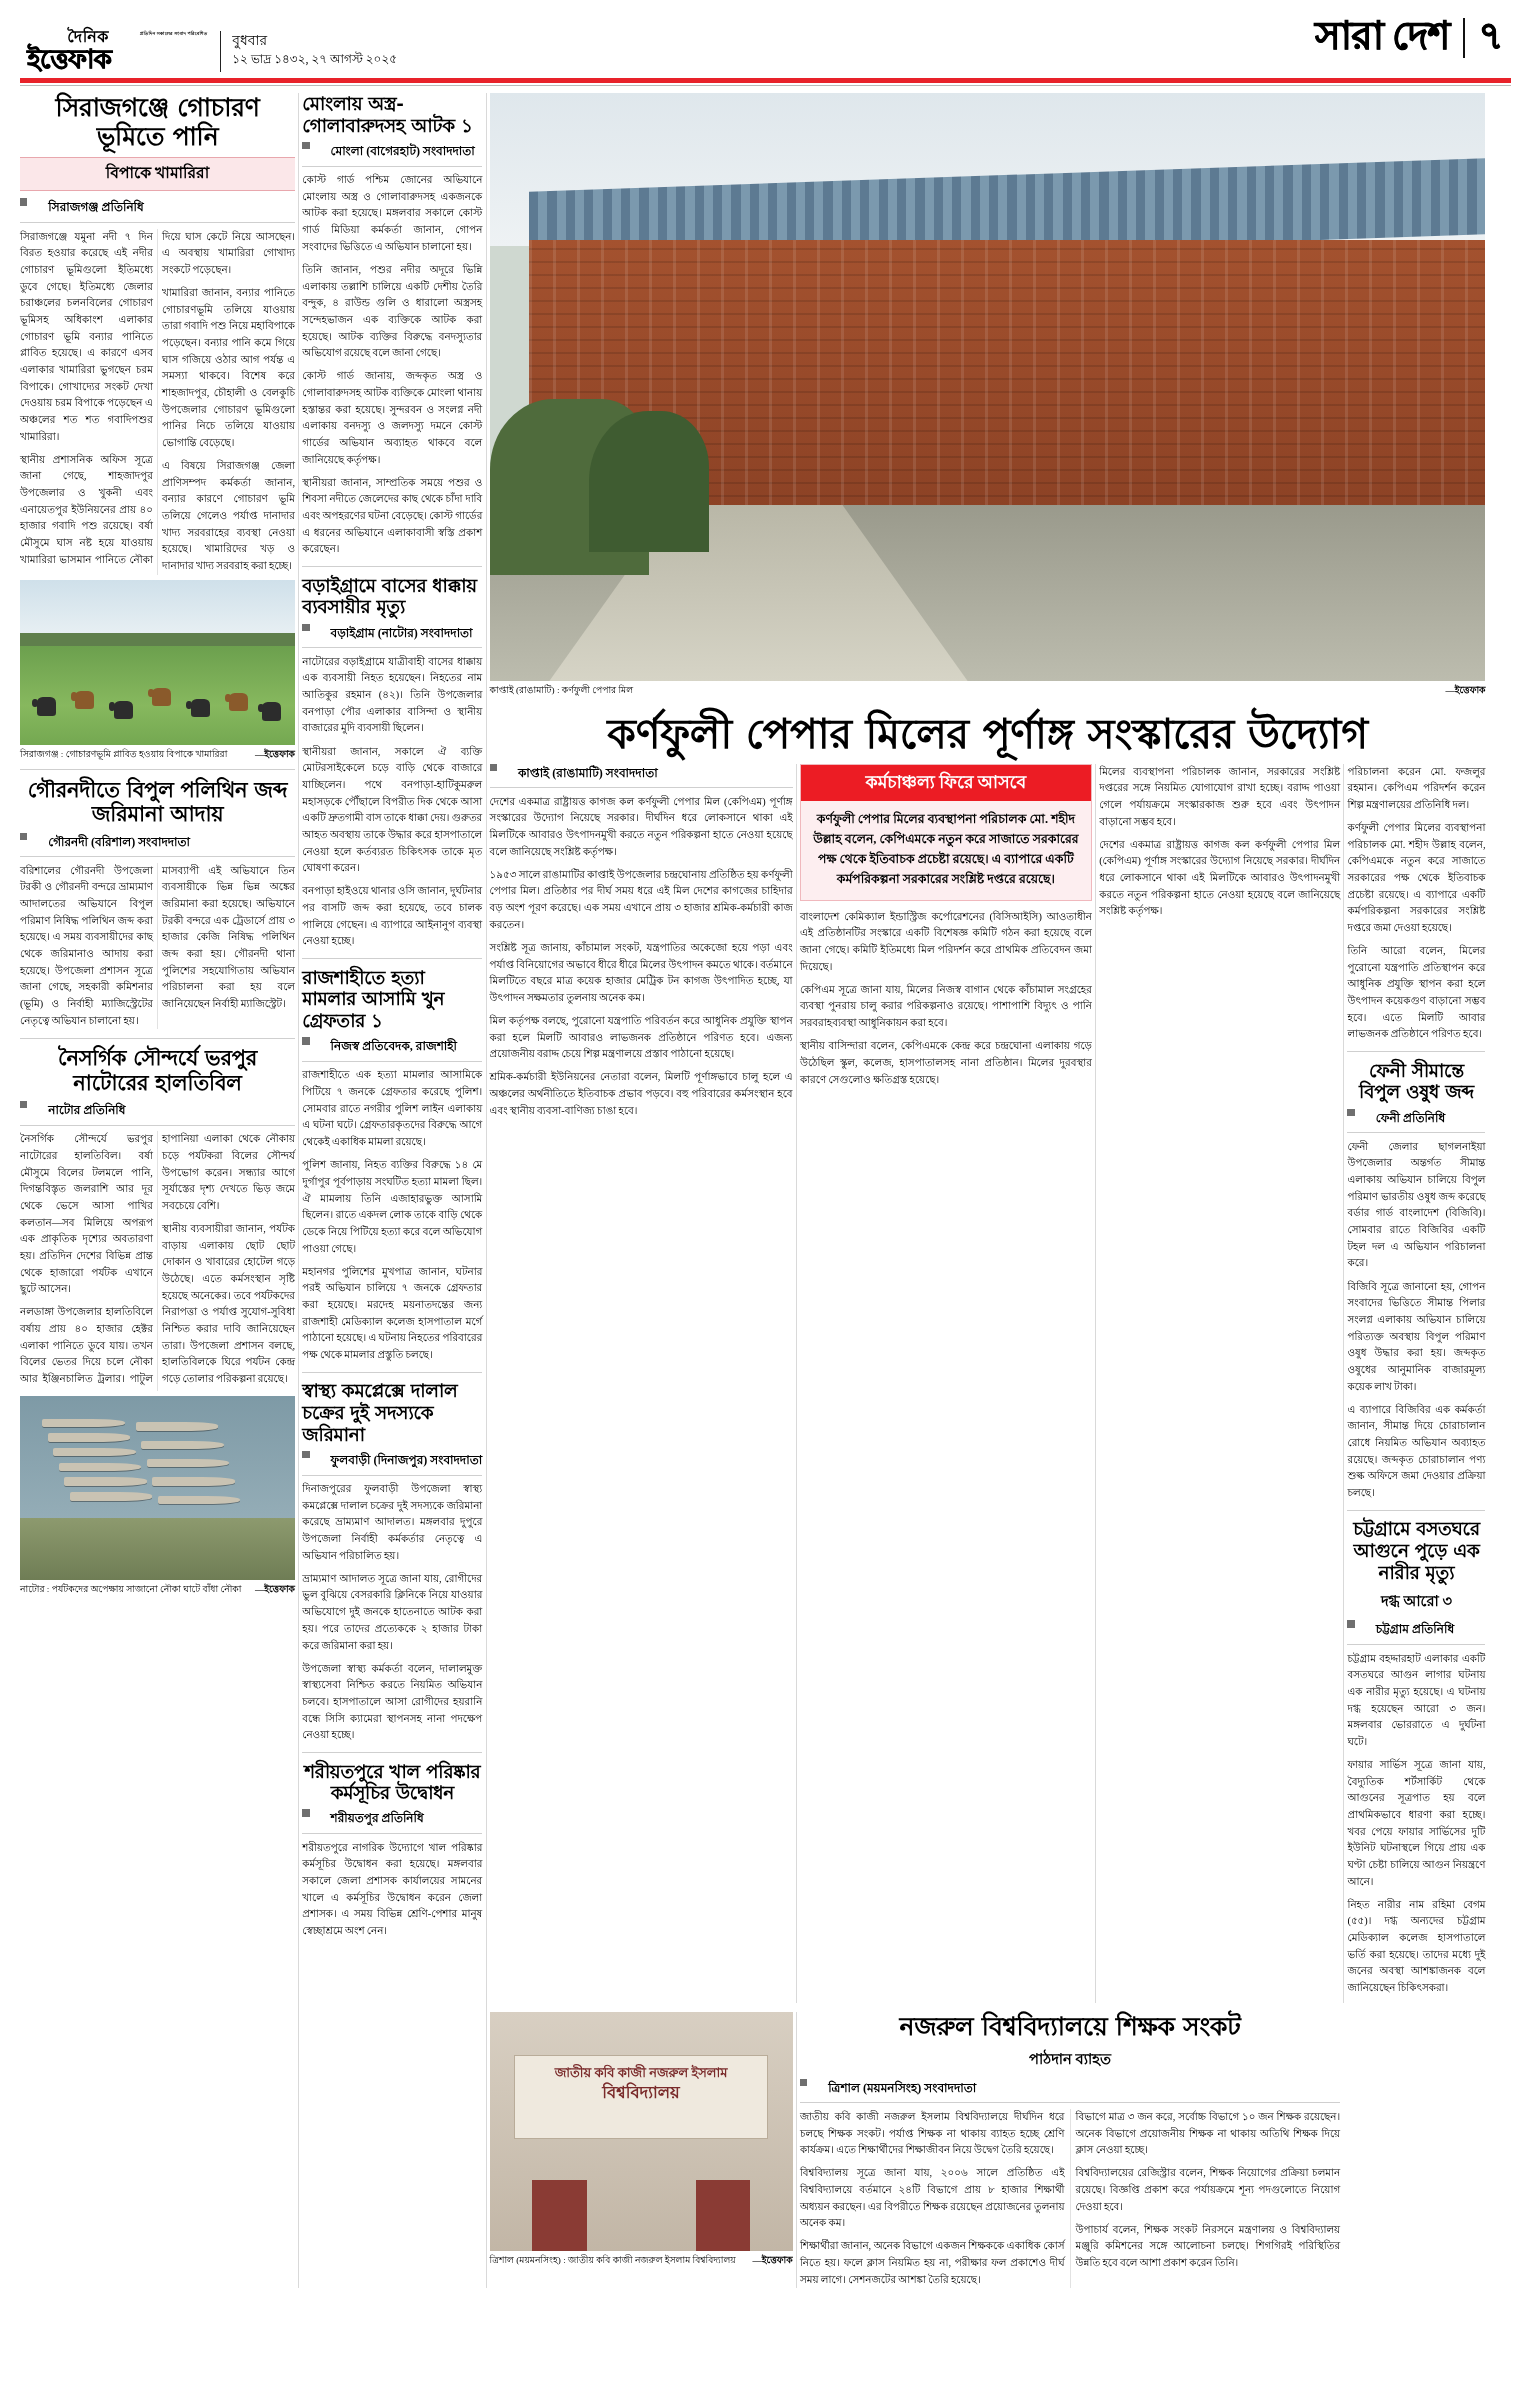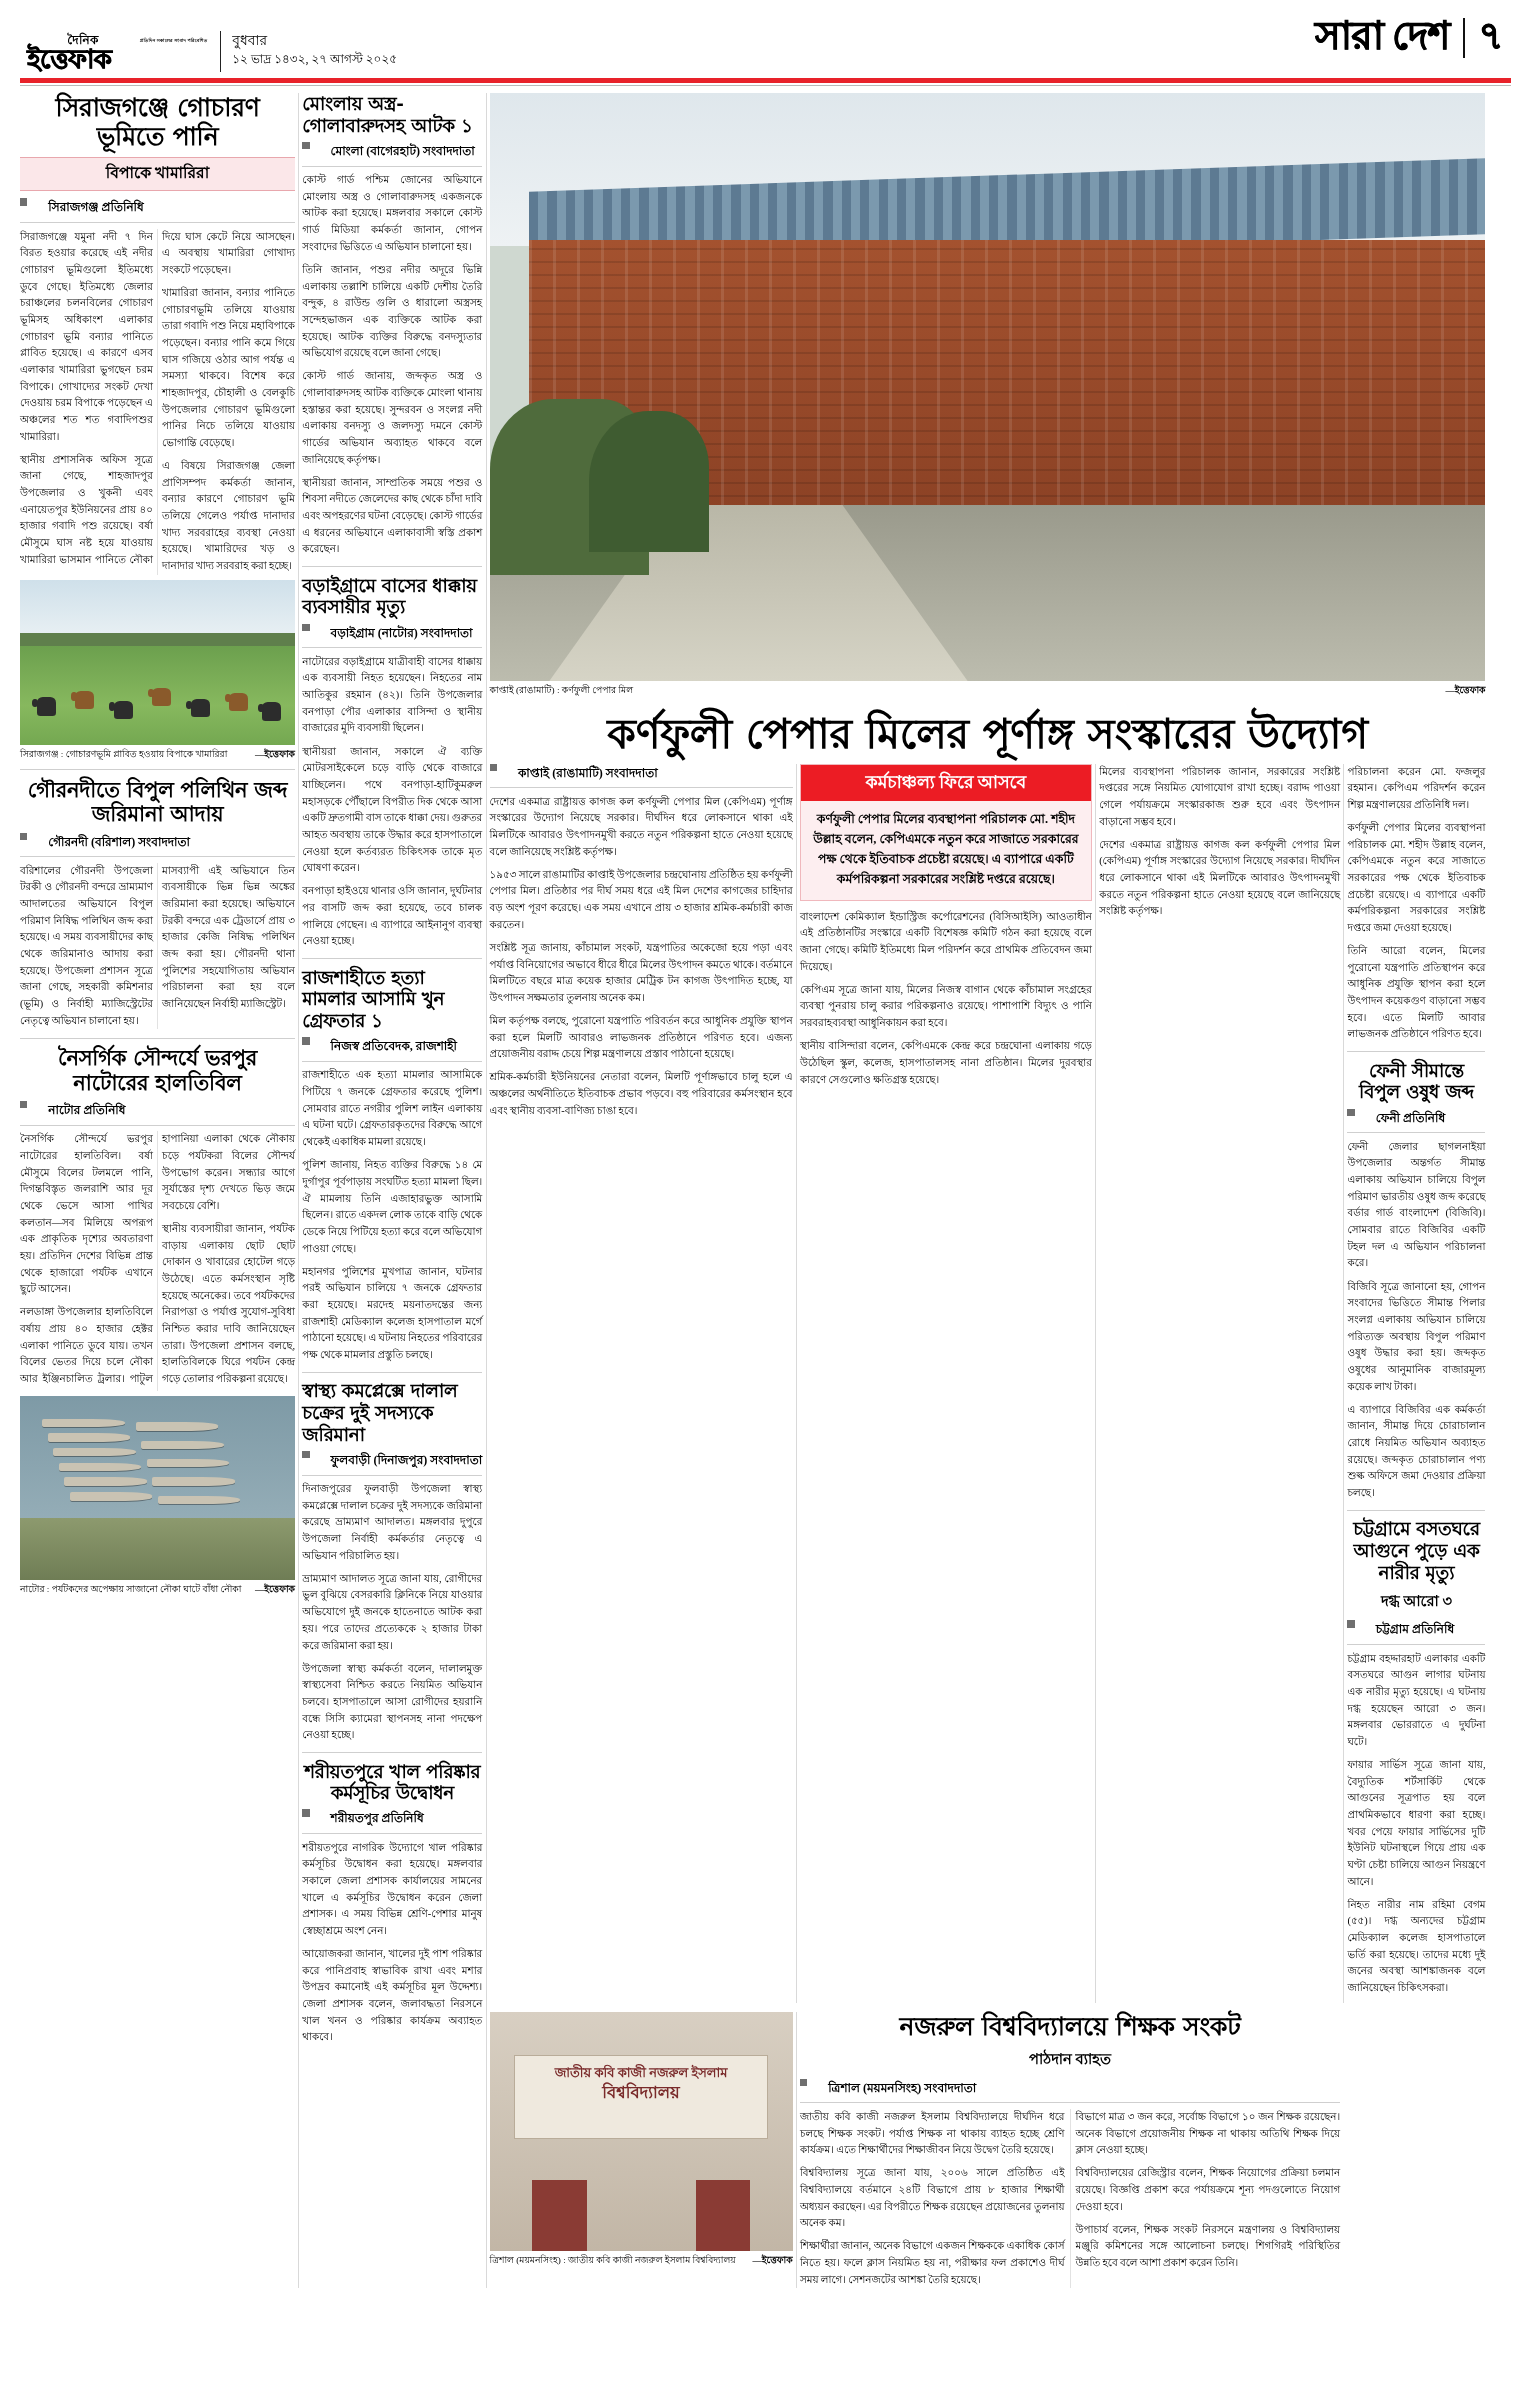--- a/index.html
+++ b/index.html
@@ -9,21 +9,21 @@
     font-family:"Liberation Serif","DejaVu Serif",serif;
     color:#000;
     -webkit-font-smoothing:antialiased;
   }
   .page{position:relative;width:1531px;height:2401px;background:#fff;box-sizing:border-box;padding:0 20px;}
 
   
   .masthead{display:flex;align-items:flex-end;justify-content:space-between;height:72px;padding:7.3px 7.3px 0 7.3px;box-sizing:border-box;}
   .mh-left{display:flex;align-items:flex-end;gap:13px;}
   .logo-block{position:relative;width:180px;}
-  .logo-kicker{font-size:12px;font-weight:bold;letter-spacing:0.5px;margin-left:40px;margin-bottom:-3.7px;}
+  .logo-kicker{font-size:16px;font-weight:bold;letter-spacing:0.5px;margin-left:40px;margin-bottom:-3.7px;}
   .logo-main{
     font-family:"DejaVu Serif",serif;
     font-size:26px;font-weight:bold;line-height:.95;
     letter-spacing:-0.9px;
     -webkit-text-stroke:0.6px #000;
   }
   .logo-url{position:absolute;right:0;top:5.5px;font-size:4.6px;font-weight:bold;letter-spacing:0.2px;}
   .date-block{border-left:1.8px solid #222;padding-left:11px;font-size:12px;line-height:1.45;padding-bottom:3.7px;}
   .date-day{font-size:13.8px;}
   .mh-right{display:flex;align-items:center;gap:13px;padding-bottom:1.8px;}
@@ -270,21 +270,20 @@
       <p class="body">উপজেলা স্বাস্থ্য কর্মকর্তা বলেন, দালালমুক্ত স্বাস্থ্যসেবা নিশ্চিত করতে নিয়মিত অভিযান চলবে। হাসপাতালে আসা রোগীদের হয়রানি বন্ধে সিসি ক্যামেরা স্থাপনসহ নানা পদক্ষেপ নেওয়া হচ্ছে।</p>
 
       <div class="divider-line"></div>
 
       <h1 class="hl hl-sm" style="text-align:center;">শরীয়তপুরে খাল পরিষ্কার কর্মসূচির উদ্বোধন</h1>
       <div class="byline byline-line">
         <span class="sq"></span>
         <span>শরীয়তপুর প্রতিনিধি</span>
       </div>
       <p class="body">শরীয়তপুরে নাগরিক উদ্যোগে খাল পরিষ্কার কর্মসূচির উদ্বোধন করা হয়েছে। মঙ্গলবার সকালে জেলা প্রশাসক কার্যালয়ের সামনের খালে এ কর্মসূচির উদ্বোধন করেন জেলা প্রশাসক। এ সময় বিভিন্ন শ্রেণি-পেশার মানুষ স্বেচ্ছাশ্রমে অংশ নেন।</p>
-      <p class="body">আয়োজকরা জানান, খালের দুই পাশ পরিষ্কার করে পানিপ্রবাহ স্বাভাবিক রাখা এবং মশার উপদ্রব কমানোই এই কর্মসূচির মূল উদ্দেশ্য। জেলা প্রশাসক বলেন, জলাবদ্ধতা নিরসনে খাল খনন ও পরিষ্কার কার্যক্রম অব্যাহত থাকবে।</p>
     </div>
 
     <div class="vrule"></div>
 
     <div class="col" style="grid-column: 5 / span 7;">
 
       <div class="photo" style="height:588px;">
         <div class="scene">
           <div class="sky"></div>
           <div class="mill-roof"></div>

